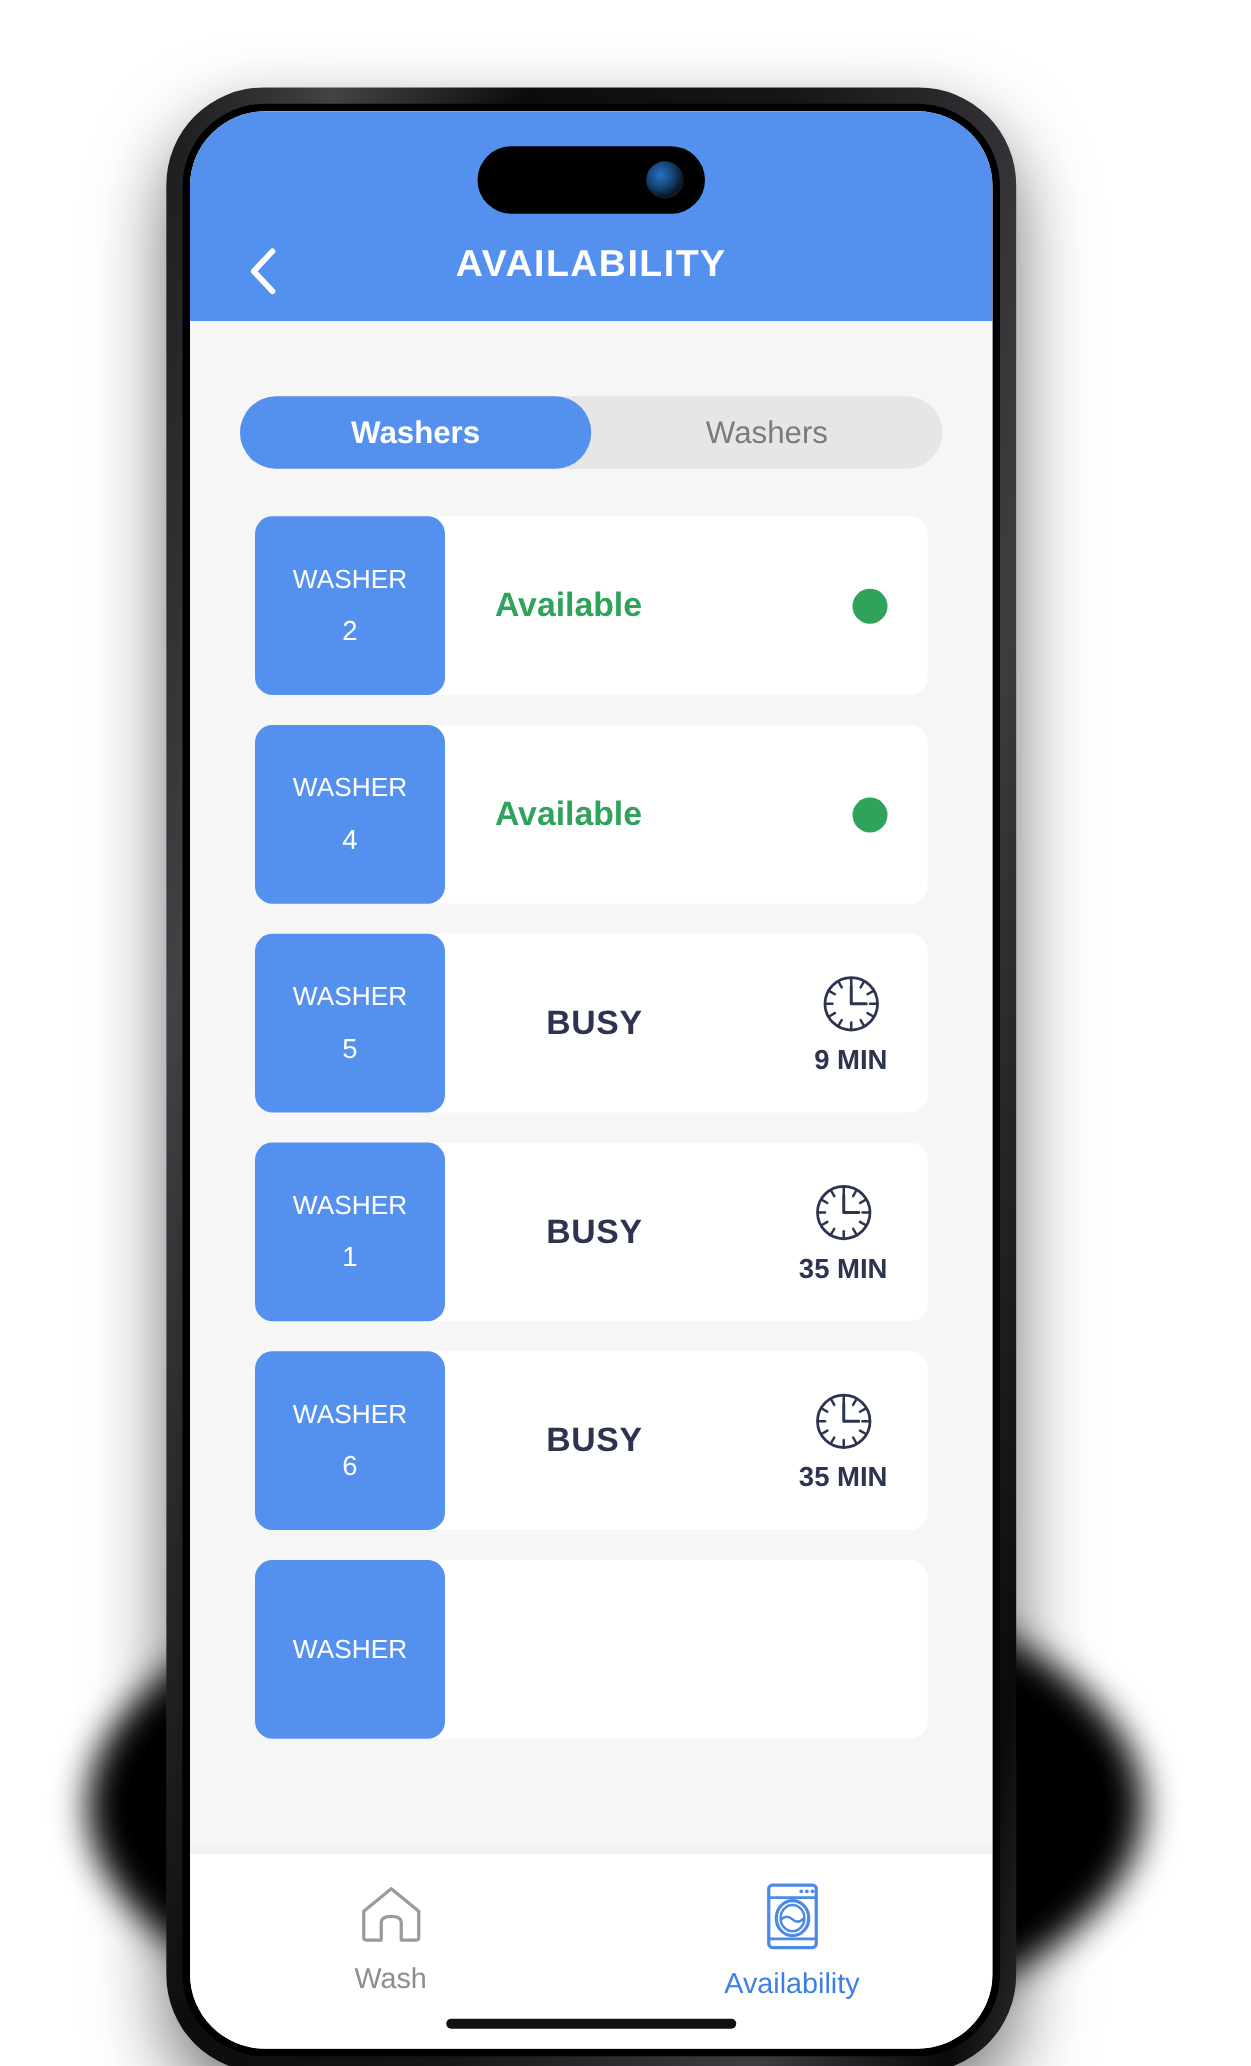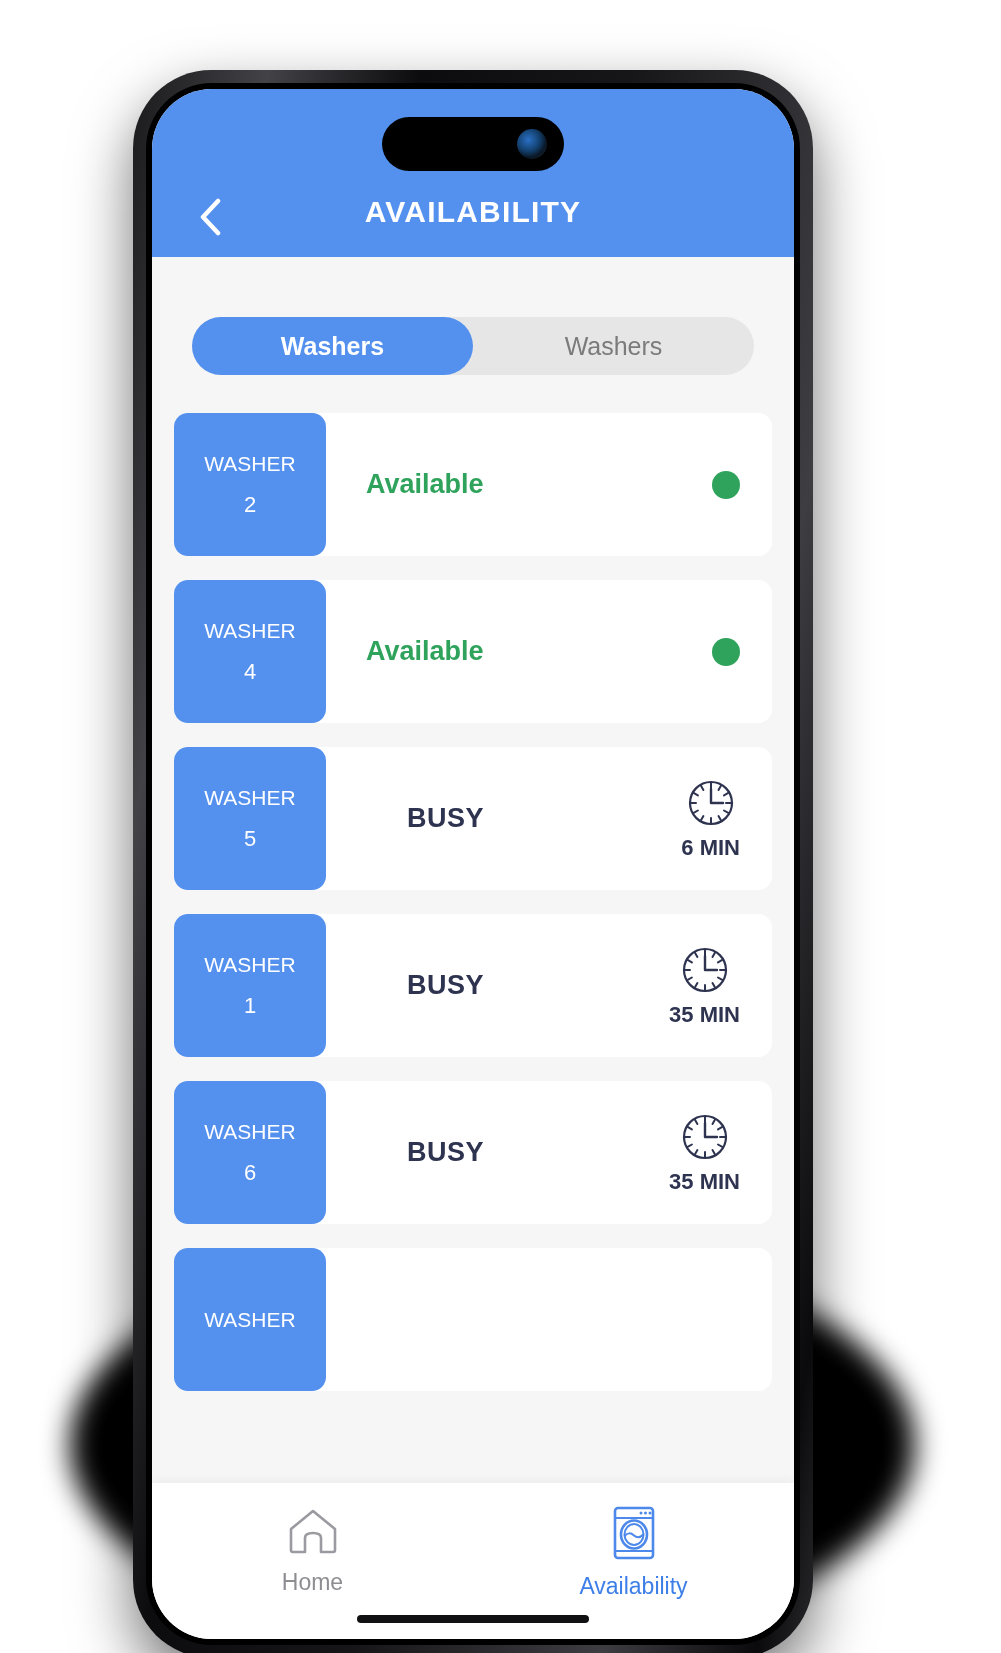--- a/index.html
+++ b/index.html
@@ -153,21 +153,21 @@
   }
   .segment.active {
     background: #5490ee;
     color: #ffffff;
     font-weight: bold;
   }
 
   
   #machine-list {
     margin-top: 38px;
-    padding: 0 22px;
+    padding: 0 52px;
   }
   .machine-card {
     height: 143px;
     background: #ffffff;
     border-radius: 14px;
     margin-bottom: 24px;
     display: flex;
     align-items: stretch;
     position: relative;
     overflow: visible;
@@ -336,21 +336,21 @@
                     <line x1="36.2" y1="43.7" x2="33.5" y2="39"></line>
                     <line x1="26" y1="46.5" x2="26" y2="41"></line>
                     <line x1="15.7" y1="43.7" x2="18.4" y2="39"></line>
                     <line x1="8.2" y1="36.2" x2="12.9" y2="33.5"></line>
                     <line x1="5.5" y1="26" x2="11" y2="26"></line>
                     <line x1="8.2" y1="15.7" x2="12.9" y2="18.4"></line>
                     <line x1="15.7" y1="8.2" x2="18.4" y2="12.9"></line>
                   </g>
                   <polyline points="26,12 26,26 38,26" fill="none" stroke="#2e3350" stroke-width="2.4" stroke-linecap="round" stroke-linejoin="round"></polyline>
                 </svg>
-                <span class="timer-label">6 MIN</span>
+                <span class="timer-label">9 MIN</span>
               </span>
             </div>
           </div>
 
           <div class="machine-card">
             <div class="machine-tile">
               <span>WASHER</span>
               <span class="tile-number">1</span>
             </div>
             <div class="card-main">
@@ -420,21 +420,21 @@
 
         </div>
       </div>
 
       <div id="bottom-nav">
 
         <div class="nav-item">
           <svg width="56" height="52" viewBox="0 0 56 52">
             <path d="M6 24 L28 6 L50 24 L50 45 Q50 47 48 47 L36 47 L36 33 Q36 28 28 28 Q20 28 20 33 L20 47 L8 47 Q6 47 6 45 Z" fill="none" stroke="#9a9aa0" stroke-width="2.6" stroke-linejoin="round"></path>
           </svg>
-          <span class="nav-label">Home</span>
+          <span class="nav-label">Wash</span>
         </div>
 
         <div class="nav-item active">
           <svg width="44" height="56" viewBox="0 0 44 56">
             <rect x="3" y="3" width="38" height="50" rx="3" fill="none" stroke="#4c89ea" stroke-width="2.6"></rect>
             <line x1="3" y1="13" x2="41" y2="13" stroke="#4c89ea" stroke-width="2.2"></line>
             <line x1="3" y1="46" x2="41" y2="46" stroke="#4c89ea" stroke-width="2.2"></line>
             <circle cx="29" cy="8" r="1.5" fill="#4c89ea"></circle>
             <circle cx="33.5" cy="8" r="1.5" fill="#4c89ea"></circle>
             <circle cx="38" cy="8" r="1.5" fill="#4c89ea"></circle>

